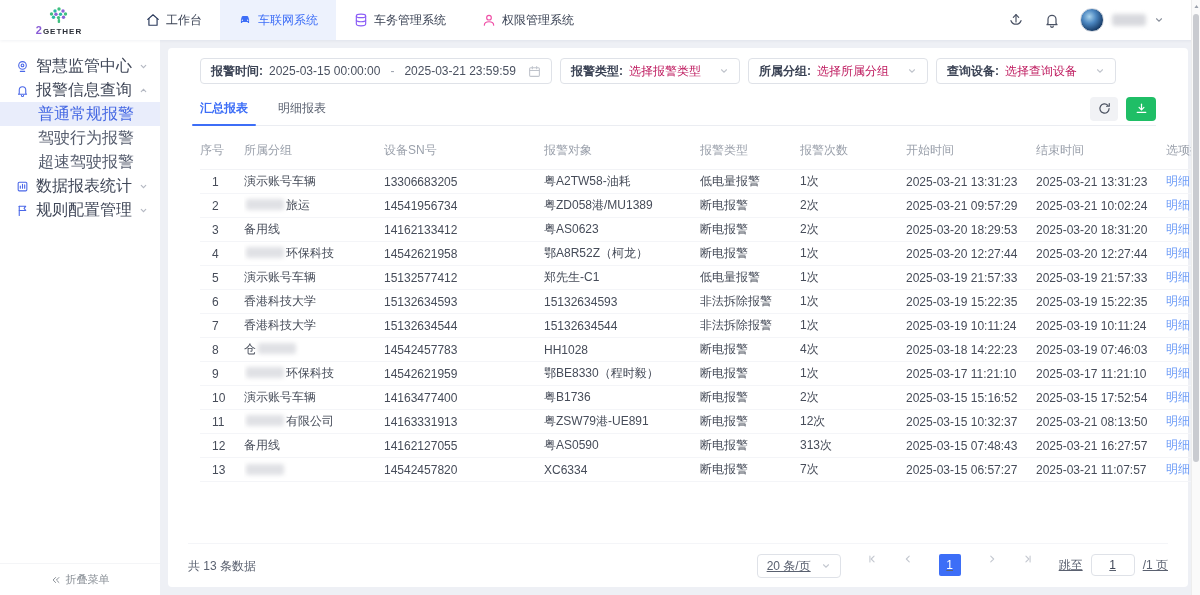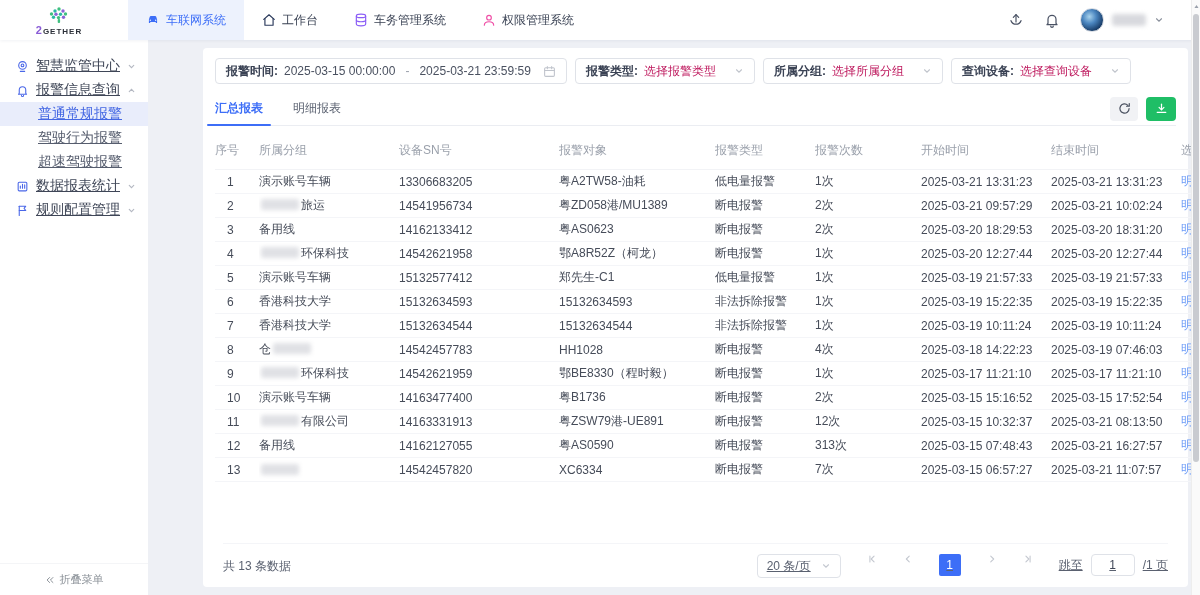--- a/index.html
+++ b/index.html
@@ -24,29 +24,29 @@
   .user-blur { width:34px; height:12px; background:#d8d9de; border-radius:3px; filter:blur(2px); }
   .chev-sm { display:flex; color:#8a909c; }
   .chev-sm svg { width:10px; height:10px; }
 
   
   .content { flex:1; display:flex; min-height:0; }
   .sidebar { flex:0 0 118px; background:#fff; padding-top:14px; position:relative; }
   .side-item { height:24px; display:flex; align-items:center; gap:7px; padding:0 12px 0 16px; cursor:pointer; color:#3f4657; }
   .side-item .si-icon { display:flex; width:13px; flex:0 0 13px; }
   .side-item .si-icon svg { width:13px; height:13px; }
-  .si-label { flex:1; white-space:nowrap; font-size:14px;text-decoration:underline; }
+  .si-label { flex:1; white-space:nowrap; font-size:16px; }
   .chevwrap { display:flex; color:#b4b8c2; }
   .chevwrap svg { width:9px; height:9px; }
   .side-item.child { padding-left:38px; color:#565d6e; }
   .side-item.child.active { background:#e9edfb; color:#4467e3; }
   .collapse { position:absolute; bottom:0; left:0; right:0; height:32px; display:flex; align-items:center; justify-content:center; gap:5px; color:#8a9097; font-size:11px; cursor:pointer; border-top:1px solid #f4f5f7; }
 
   .main { flex:1; min-width:0; padding:8px 12px 8px 8px; }
-  .card { background:#fff; border-radius:4px; height:100%; padding:10px 12px; position:relative;margin-left:47px; }
+  .card { background:#fff; border-radius:4px; height:100%; padding:10px 32px; position:relative; }
 
   
   .filters { display:flex; gap:8px; align-items:center; }
   .fbox { border:1px solid #dfe2e8; border-radius:4px; height:26px; display:inline-flex; align-items:center; padding:0 10px; gap:6px; background:#fff; cursor:pointer; }
   .flabel { color:#3a4254; font-weight:bold; white-space:nowrap; }
   .fvalue { color:#4a5160; white-space:nowrap; }
   .fsep { color:#9aa0ab; padding:0 4px; }
   .fplaceholder { color:#be185d; white-space:nowrap; min-width:78px; }
   .fchev, .fcal { display:flex; color:#c0c4cc; margin-left:6px; }
   .fchev svg { width:10px; height:10px; } .fcal svg { width:13px; height:13px; }
@@ -104,37 +104,37 @@
           <circle cx="9.5" cy="11.3" r="1.7" fill="#2bb8a3"></circle>
         <circle cx="14.5" cy="11.6" r="1.7" fill="#3fbf7f"></circle>
           <circle cx="19.5" cy="11.3" r="1.7" fill="#8a64d6"></circle>
         <rect x="13.7" y="13" width="2.4" height="4" rx="1" fill="#3fbf7f"></rect>
       </svg>
       <div class="logo-text"><span class="two">2</span><span>GETHER</span></div>
     </div>
 
     <nav class="nav">
 
-        <div class="nav-item active">
-          <span class="nicon" style="display: flex; color: rgb(61, 110, 247);">
-            <svg viewBox="0 0 24 24" fill="currentColor">
-              <path d="M5 11l1.5-4.5A2 2 0 0 1 8.4 5h7.2a2 2 0 0 1 1.9 1.5L19 11v6h-2.2v-1.6H7.2V17H5v-6zm2.4 2.6a1.2 1.2 0 1 0 0-2.4 1.2 1.2 0 0 0 0 2.4zm9.2 0a1.2 1.2 0 1 0 0-2.4 1.2 1.2 0 0 0 0 2.4z"></path>
-            </svg>
-          </span>
-          <span>车联网系统</span>
-        </div>
-
         <div class="nav-item">
           <span class="nicon" style="display: flex; color: rgb(43, 58, 92);">
             <svg viewBox="0 0 24 24" fill="none" stroke="currentColor" stroke-width="2" stroke-linecap="round" stroke-linejoin="round">
               <path d="M3 11l9-8 9 8"></path>
               <path d="M5 9.5V21h14V9.5"></path>
             </svg>
           </span>
           <span>工作台</span>
+        </div>
+
+        <div class="nav-item active">
+          <span class="nicon" style="display: flex; color: rgb(61, 110, 247);">
+            <svg viewBox="0 0 24 24" fill="currentColor">
+              <path d="M5 11l1.5-4.5A2 2 0 0 1 8.4 5h7.2a2 2 0 0 1 1.9 1.5L19 11v6h-2.2v-1.6H7.2V17H5v-6zm2.4 2.6a1.2 1.2 0 1 0 0-2.4 1.2 1.2 0 0 0 0 2.4zm9.2 0a1.2 1.2 0 1 0 0-2.4 1.2 1.2 0 0 0 0 2.4z"></path>
+            </svg>
+          </span>
+          <span>车联网系统</span>
         </div>
 
         <div class="nav-item">
           <span class="nicon" style="display: flex; color: rgb(138, 92, 246);">
             <svg viewBox="0 0 24 24" fill="none" stroke="currentColor" stroke-width="2">
               <ellipse cx="12" cy="5" rx="8" ry="3"></ellipse>
               <path d="M4 5v14c0 1.7 3.6 3 8 3s8-1.3 8-3V5"></path>
               <path d="M4 12c0 1.7 3.6 3 8 3s8-1.3 8-3"></path>
             </svg>
           </span>

